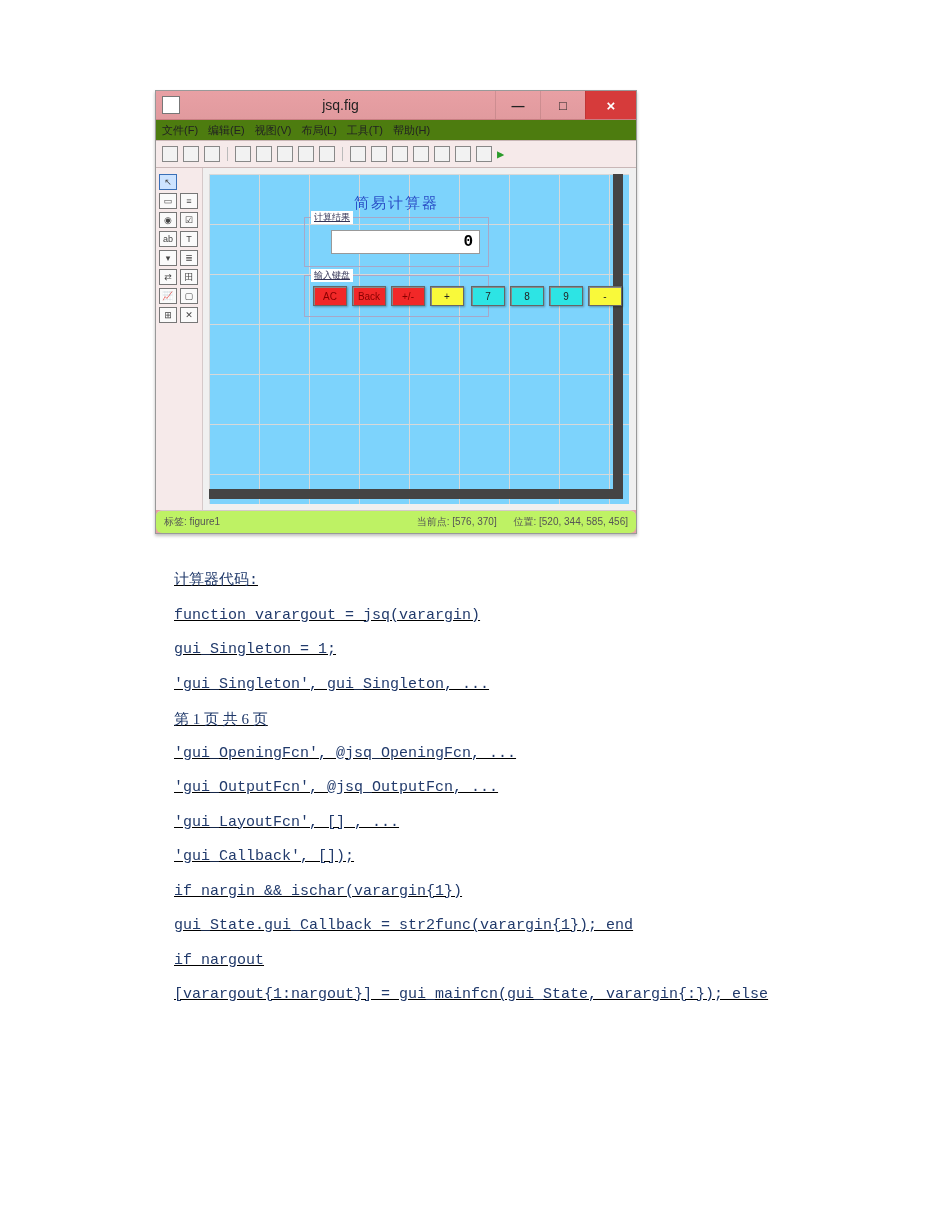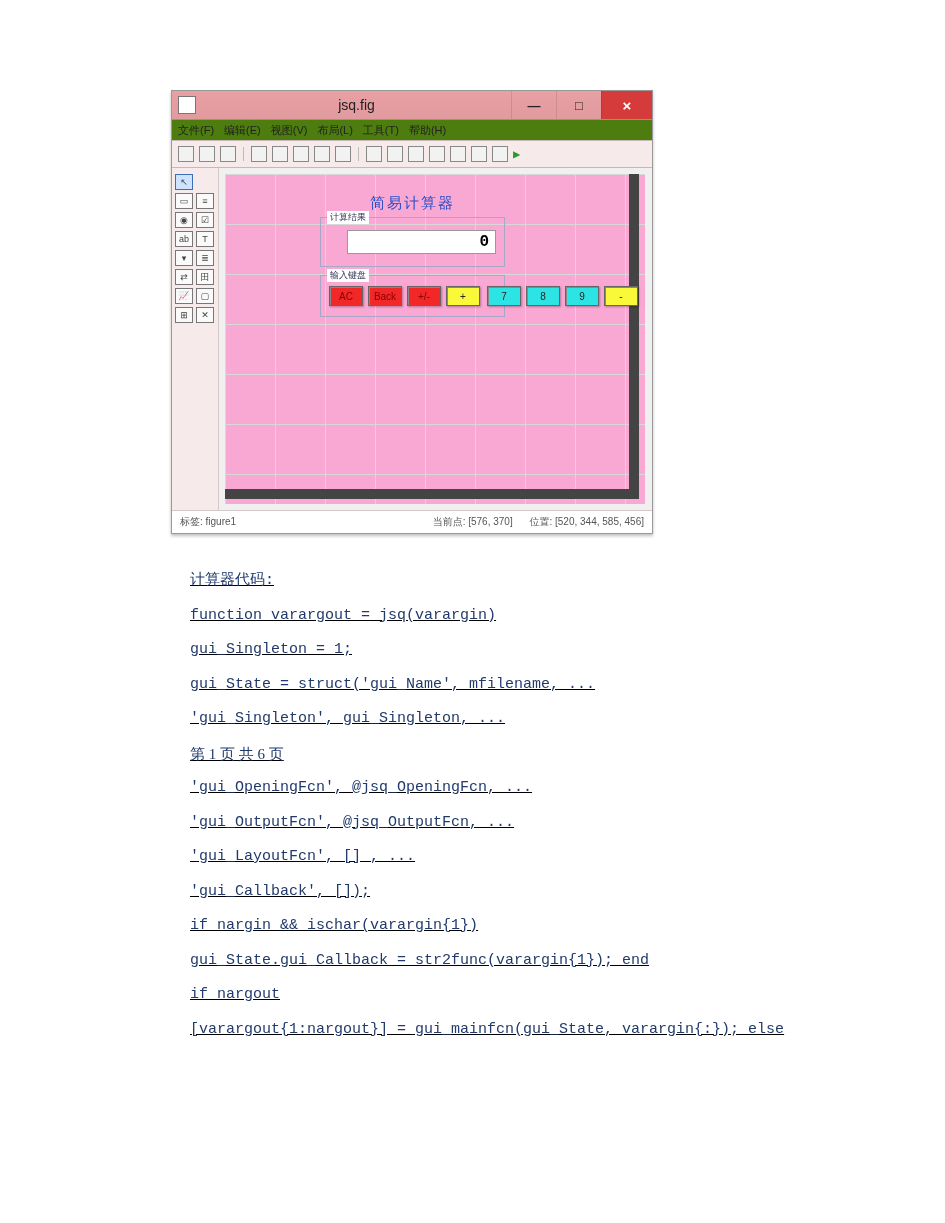--- a/index.html
+++ b/index.html
@@ -2,21 +2,21 @@
 <html><head>
 <meta charset="utf-8">
 <style>
   body {
     margin: 0;
     background: #fff;
     font-family: "SimSun", "Courier New", monospace;
     width: 945px;
   }
   .page {
-    padding: 90px 0 40px 16px;
+    padding: 90px 0 40px 0;
   }
 
   
   .guide-window {
     width: 480px;
     margin-left: 155px;
     border: 1px solid #999;
     background: #e8a0a4;
     box-shadow: 0 2px 3px rgba(0,0,0,.25);
   }
@@ -101,21 +101,21 @@
   }
   .pal-btn.sel { background:#cde3ff; border-color:#3a6fb7; }
 
   .canvas-wrap {
     flex:1;
     padding: 6px;
   }
   .canvas {
     width: 420px;
     height: 330px;
-    background: #f9a8d4;
+    background: #7dd3fc;
     position: relative;
     overflow: hidden;
   }
   .canvas .grid {
     position:absolute; inset:0;
     background-image:
       linear-gradient(to right, #d8d8d8 1px, transparent 1px),
       linear-gradient(to bottom, #d8d8d8 1px, transparent 1px);
     background-size: 50px 50px;
   }
@@ -140,21 +140,21 @@
   }
   .result-panel {
     border: 1px solid #a7a7c8;
     padding: 8px 6px 12px 6px;
     margin-bottom: 8px;
     position:relative;
   }
   .result-panel .legend, .key-panel .legend {
     position:absolute; top:-7px; left:6px;
     background:#fff; padding: 0 3px;
-    font: 9px "SimSun"; color:#335;
+    font: 9px "SimSun"; color:#335;text-decoration:underline;
   }
   .result-box {
     height: 22px;
     background:#fff;
     border: 1px solid #999;
     margin: 4px 2px 0 20px;
     display:flex; align-items:center; justify-content:flex-end;
     padding: 0 6px;
     font: 700 16px "Courier New",monospace;
     color:#000;
@@ -175,28 +175,29 @@
     display:flex; align-items:center; justify-content:center;
     font: 10px Arial; color:#222;
   }
   .key.red    { background:#f22828; color:#800; }
   .key.cyan   { background:#2de4e4; }
   .key.yellow { background:#f9f93a; }
   .key.wide   { width: 115px; }
 
   .statusbar {
     height: 22px;
-    background: #ffffff;
+    background: #bef264;
     border-top: 1px solid #d5c9c9;
     display:flex;
     justify-content:space-between;
     align-items:center;
     padding: 0 8px;
     font: 10px "SimSun", Arial;
     color:#555;
+    border-radius:6px;
   }
   .statusbar .right span { margin-left: 14px; }
 
   
   .codeblock {
     margin: 30px 0 0 174px;
     width: 650px;
     text-decoration: underline;
   }
   .codeline {
@@ -351,21 +352,20 @@
         <span>位置: [520, 344, 585, 456]</span>
       </span>
     </div>
   </div>
 
   <div class="codeblock">
     <div class="codeline zh">计算器代码:</div>
     <div id="code-lines">
         <div class="codeline">function varargout = jsq(varargin)</div>
         <div class="codeline">gui_Singleton = 1;</div>
-        <div class="codeline">gui_State = struct('gui_Name', mfilename, ...</div>
         <div class="codeline">'gui_Singleton', gui_Singleton, ...</div>
         <div class="pager">第 1 页 共 6 页</div>
         <div class="codeline">'gui_OpeningFcn', @jsq_OpeningFcn, ...</div>
         <div class="codeline">'gui_OutputFcn', @jsq_OutputFcn, ...</div>
         <div class="codeline">'gui_LayoutFcn', [] , ...</div>
         <div class="codeline">'gui_Callback', []);</div>
         <div class="codeline">if nargin &amp;&amp; ischar(varargin{1})</div>
         <div class="codeline">gui_State.gui_Callback = str2func(varargin{1}); end</div>
         <div class="codeline">if nargout</div>
         <div class="codeline">[varargout{1:nargout}] = gui_mainfcn(gui_State, varargin{:}); else</div>

